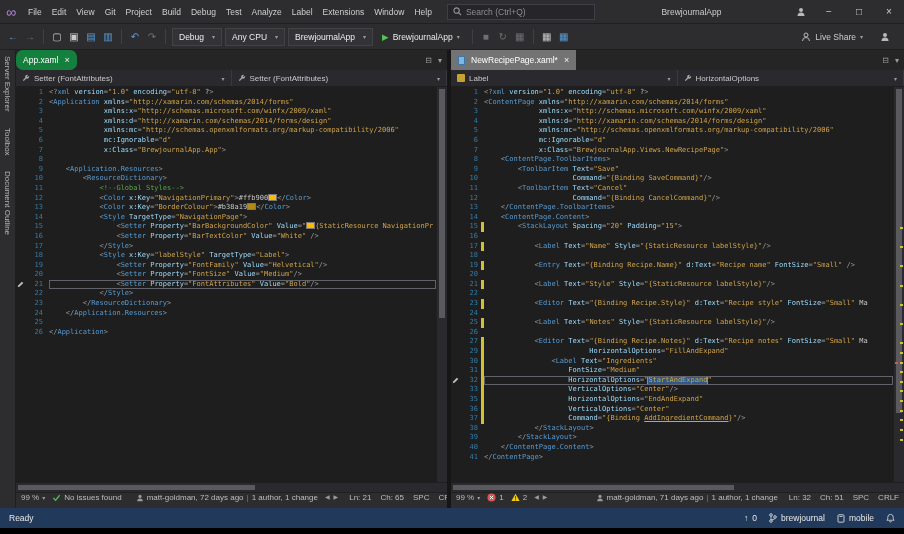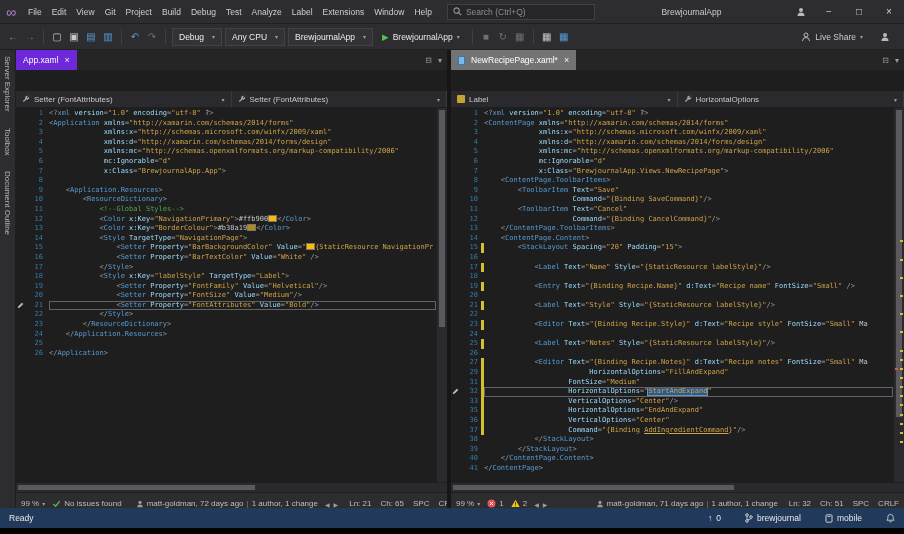--- a/index.html
+++ b/index.html
@@ -34,27 +34,27 @@
   .side-strip { width:16px; flex:none; background:#2d2d30; display:flex; flex-direction:column; align-items:center; padding-top:6px; gap:16px; border-right:1px solid #1f1f22; }
   .side-tab { writing-mode:vertical-rl; font-size:8px; color:#b5b5b5; white-space:nowrap; }
 
   .editor-group { display:flex; flex-direction:column; min-width:0; background:#1e1e1e; }
   .editor-group.left { width:431px; flex:none; }
   .editor-group.right { flex:1; }
   .splitter { width:4px; flex:none; background:#161616; }
 
   .tabbar { height:20px; flex:none; background:#252526; display:flex; align-items:stretch; }
   .tab { display:flex; align-items:center; gap:6px; padding:0 7px; font-size:8.5px; white-space:nowrap; }
-  .tab.greyact { background:#6d28d9; color:#ffffff; }
+  .tab.greyact { background:#15803d; color:#ffffff;border-radius:7px; }
   .tab.blueact { background:#737373; color:#ffffff; }
   .tab-close { font-size:9px; opacity:.9; }
   .doc-icon { width:7px; height:9px; background:#7cb8e6; border:1px solid #3c77a8; }
   .tabbar-right { margin-left:auto; display:flex; align-items:center; gap:6px; padding:0 5px; color:#9a9a9a; font-size:8px; }
 
-  .navbar { height:17px; flex:none; background:#2a2a2e; border-bottom:1px solid #1f1f22; display:flex; font-size:8px; color:#c8c8c8;margin-top:21px; }
+  .navbar { height:17px; flex:none; background:#2a2a2e; border-bottom:1px solid #1f1f22; display:flex; font-size:8px; color:#c8c8c8; }
   .nav-seg { flex:1; min-width:0; display:flex; align-items:center; gap:4px; padding:0 6px; border-right:1px solid #3a3a3e; }
   .nav-seg .caret { margin-left:auto; }
   .cls-icon { width:8px; height:8px; background:#c5a332; border-radius:1px; flex:none; }
 
   .codewrap { flex:1; min-height:0; display:flex; position:relative; }
   .codearea { flex:1; min-width:0; overflow:hidden; font-family:"DejaVu Sans Mono", monospace; font-size:7px; line-height:9.6px; padding-top:1px; }
   .ln-row { display:flex; height:9.6px; }
   .gmargin { width:10px; flex:none; position:relative; }
   .gmargin svg { position:absolute; left:1px; top:1px; }
   .num { width:20px; flex:none; text-align:right; color:#337ca8; padding-right:3px; }
@@ -68,28 +68,28 @@
   .ul { text-decoration:underline; }
 
   .vscroll { width:11px; flex:none; background:#2a2a2e; border-left:1px solid #1f1f22; position:relative; }
   .vthumb { position:absolute; left:2px; right:2px; background:#5a5a5e; }
   .scroll-mark { position:absolute; right:1px; width:3px; height:2px; background:#d1c12e; }
   .scroll-mark.err { background:#e05252; left:1px; width:3px; }
 
   .hscroll { height:10px; flex:none; background:#2a2a2e; border-top:1px solid #1f1f22; position:relative; }
   .hthumb { position:absolute; top:2px; height:5px; background:#5a5a5e; }
 
-  .pane-footer { height:16px; flex:none; background:#2d2d30; border-top:1px solid #1f1f22; display:flex; align-items:flex-end; gap:7px; font-size:8px; color:#bdbdbd; padding:0 5px; white-space:nowrap; }
+  .pane-footer { height:16px; flex:none; background:#2d2d30; border-top:1px solid #1f1f22; display:flex; align-items:flex-start; gap:7px; font-size:8px; color:#bdbdbd; padding:0 5px; white-space:nowrap; }
   .pf-item { display:flex; align-items:center; gap:3px; }
   .pf-dim { color:#7a7a7a; }
   .pf-pos { display:flex; gap:9px; margin-left:4px; }
   .pf-arrows { display:flex; gap:4px; font-size:6px; color:#9a9a9a; }
 
   
-  .statusbar { height:20px; flex:none; background:#21395a; display:flex; align-items:center; padding:0 9px; gap:24px; color:#e8e8e8; font-size:8.5px; }
+  .statusbar { height:20px; flex:none; background:#21395a; display:flex; align-items:center; padding:0 9px; gap:12px; color:#e8e8e8; font-size:8.5px; }
   .sb-item { display:flex; align-items:center; gap:4px; }
   .bottom-strip { height:6px; flex:none; background:#000; }
 </style>
 </head>
 <body>
 
 <div class="window">
 
   <div class="titlebar">
     <span class="vs-logo">∞</span>
@@ -618,20 +618,26 @@
                 <span class="codetext"><span class="pu">            </span><span class="pu">&lt;</span><span class="tg">Editor</span><span class="pu"> </span><span class="at">Text</span><span class="pu">=</span><span class="st">"{Binding Recipe.Notes}"</span><span class="pu"> </span><span class="at">d:Text</span><span class="pu">=</span><span class="st">"Recipe notes"</span><span class="pu"> </span><span class="at">FontSize</span><span class="pu">=</span><span class="st">"Small"</span><span class="pu"> </span><span class="tx">Ma</span></span>
               </div>
               <div class="ln-row">
                 <span class="gmargin"></span>
                 <span class="num">29</span>
                 <span class="chg y"></span>
                 <span class="codetext"><span class="pu">                         </span><span class="at">HorizontalOptions</span><span class="pu">=</span><span class="st">"FillAndExpand"</span></span>
               </div>
               <div class="ln-row">
                 <span class="gmargin"></span>
+                <span class="num">30</span>
+                <span class="chg y"></span>
+                <span class="codetext"><span class="pu">                </span><span class="pu">&lt;</span><span class="tg">Label</span><span class="pu"> </span><span class="at">Text</span><span class="pu">=</span><span class="st">"Ingredients"</span></span>
+              </div>
+              <div class="ln-row">
+                <span class="gmargin"></span>
                 <span class="num">31</span>
                 <span class="chg y"></span>
                 <span class="codetext"><span class="pu">                    </span><span class="at">FontSize</span><span class="pu">=</span><span class="st">"Medium"</span></span>
               </div>
               <div class="ln-row">
                 <span class="gmargin">
                   <svg width="7" height="7" viewBox="0 0 10 10">
                     <path d="M1 9l1-3 5-5 2 2-5 5-3 1z" fill="#bdbdbd"></path>
                   </svg>
                 </span>

